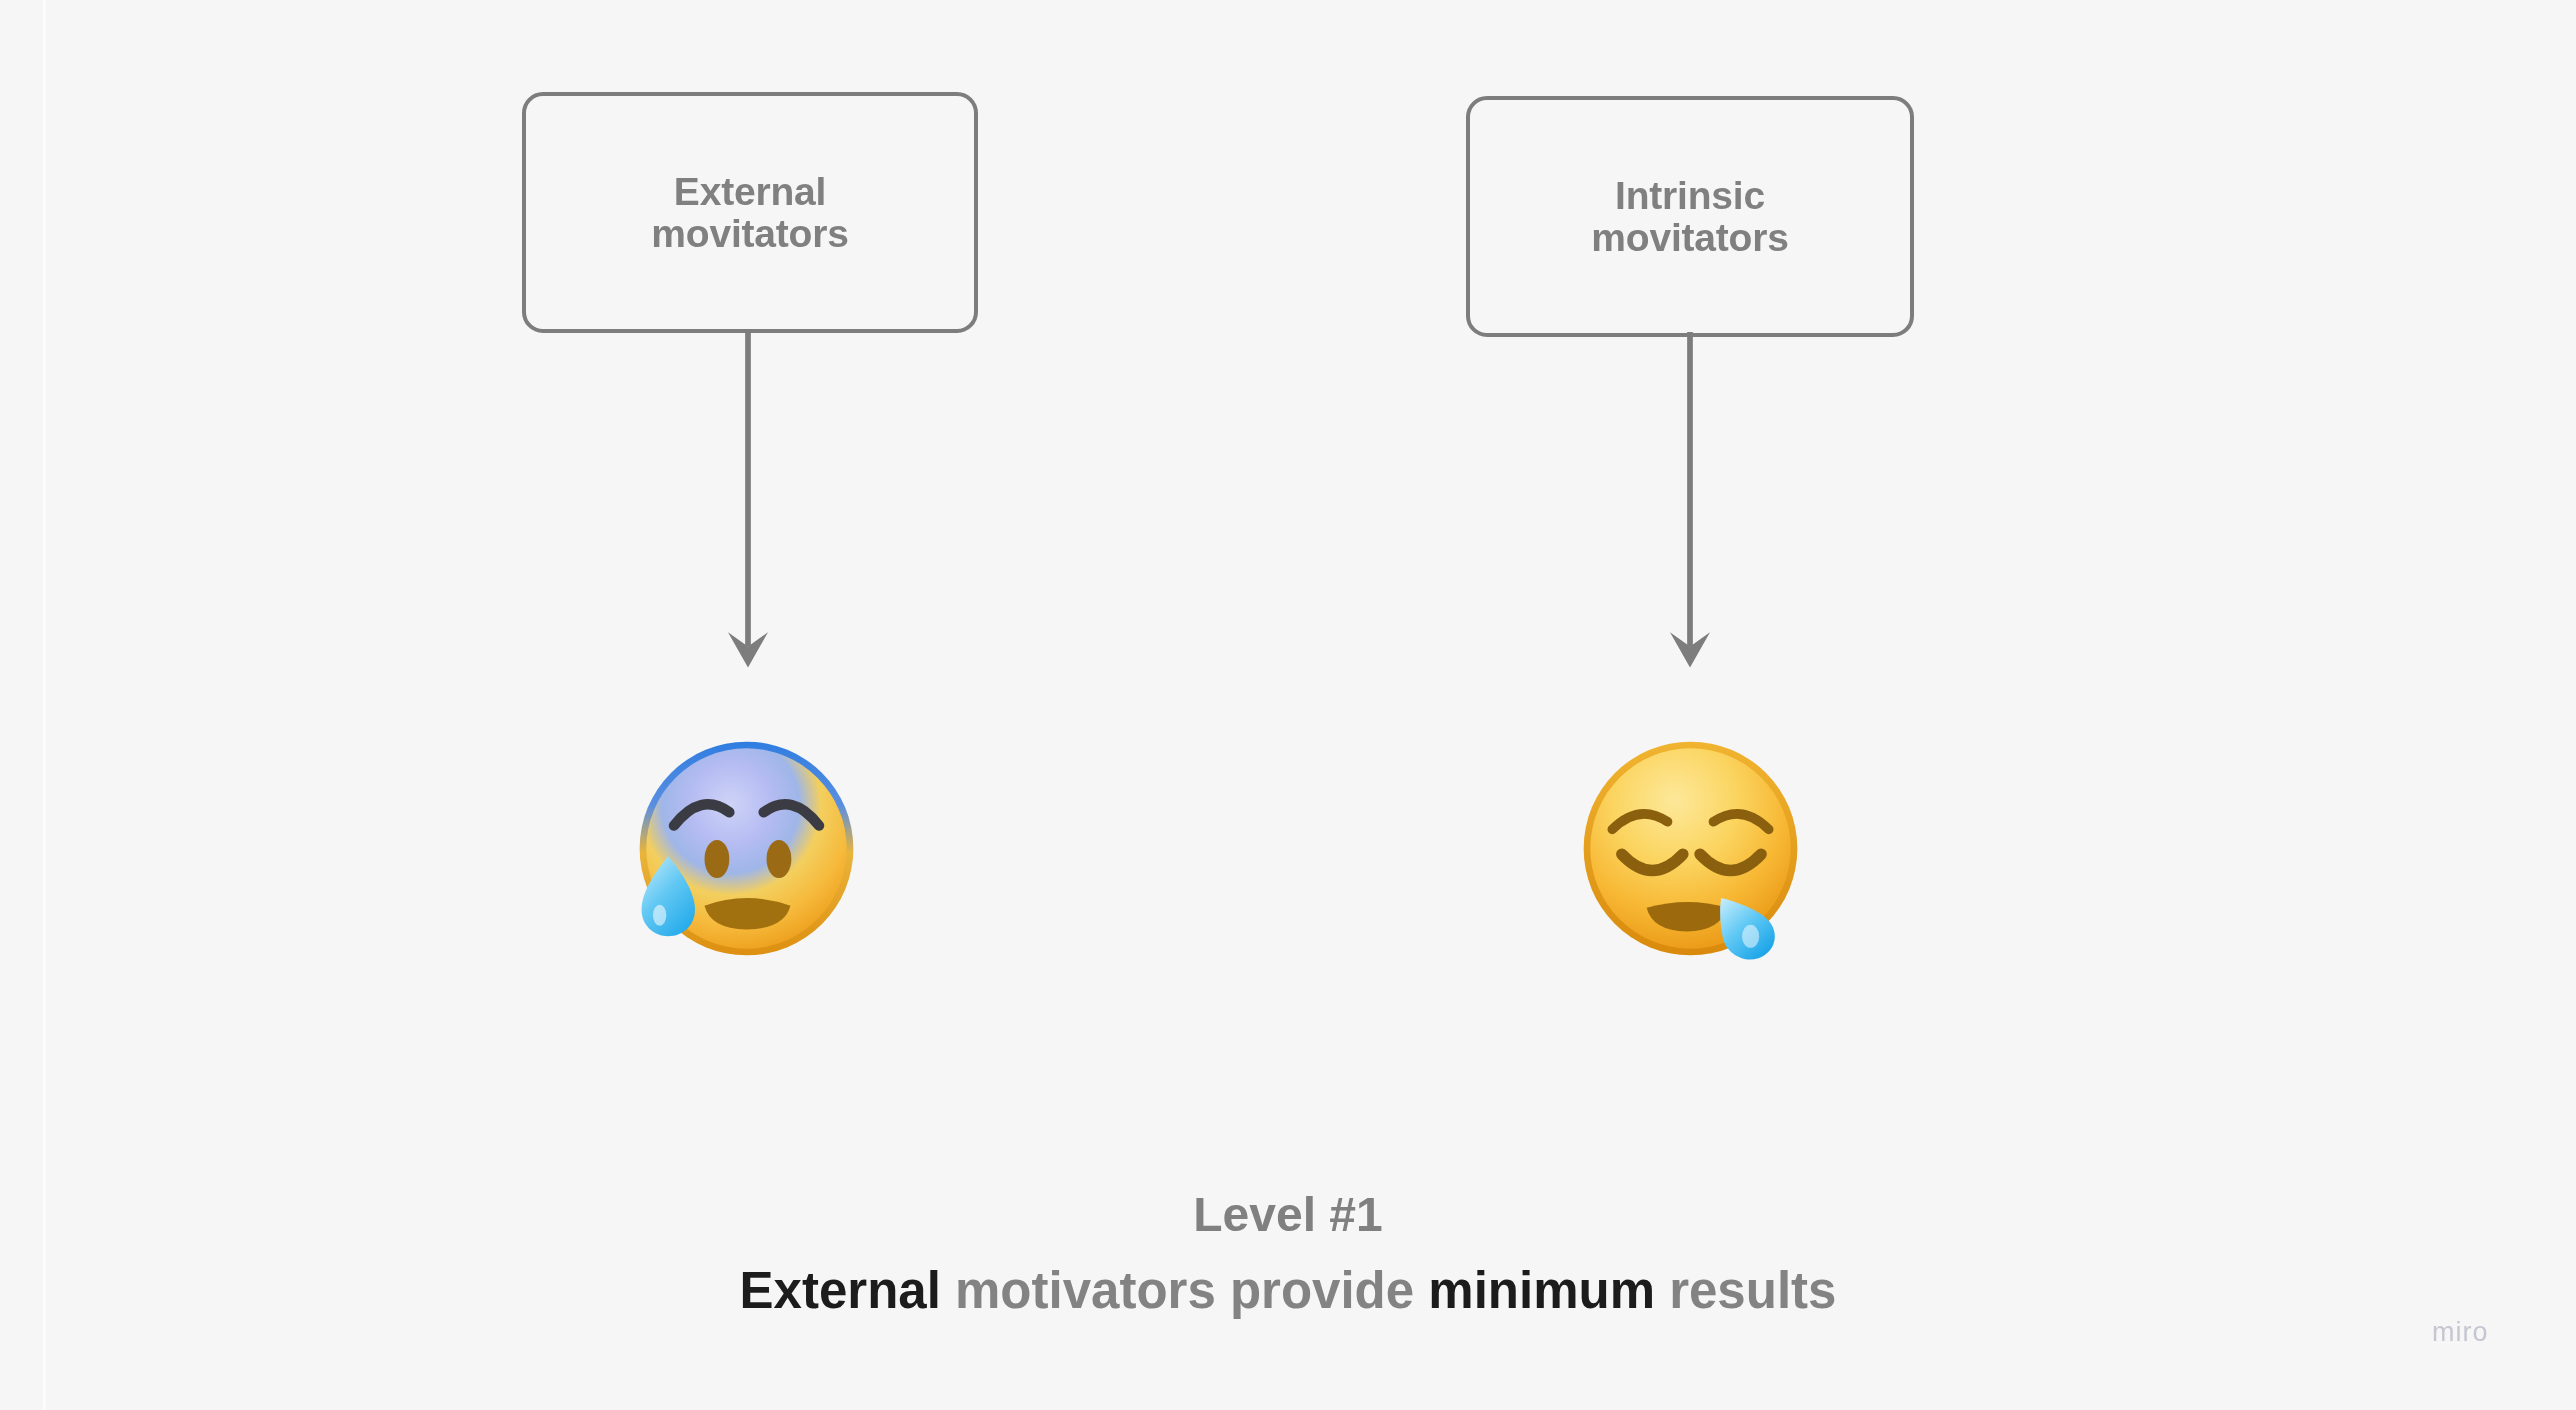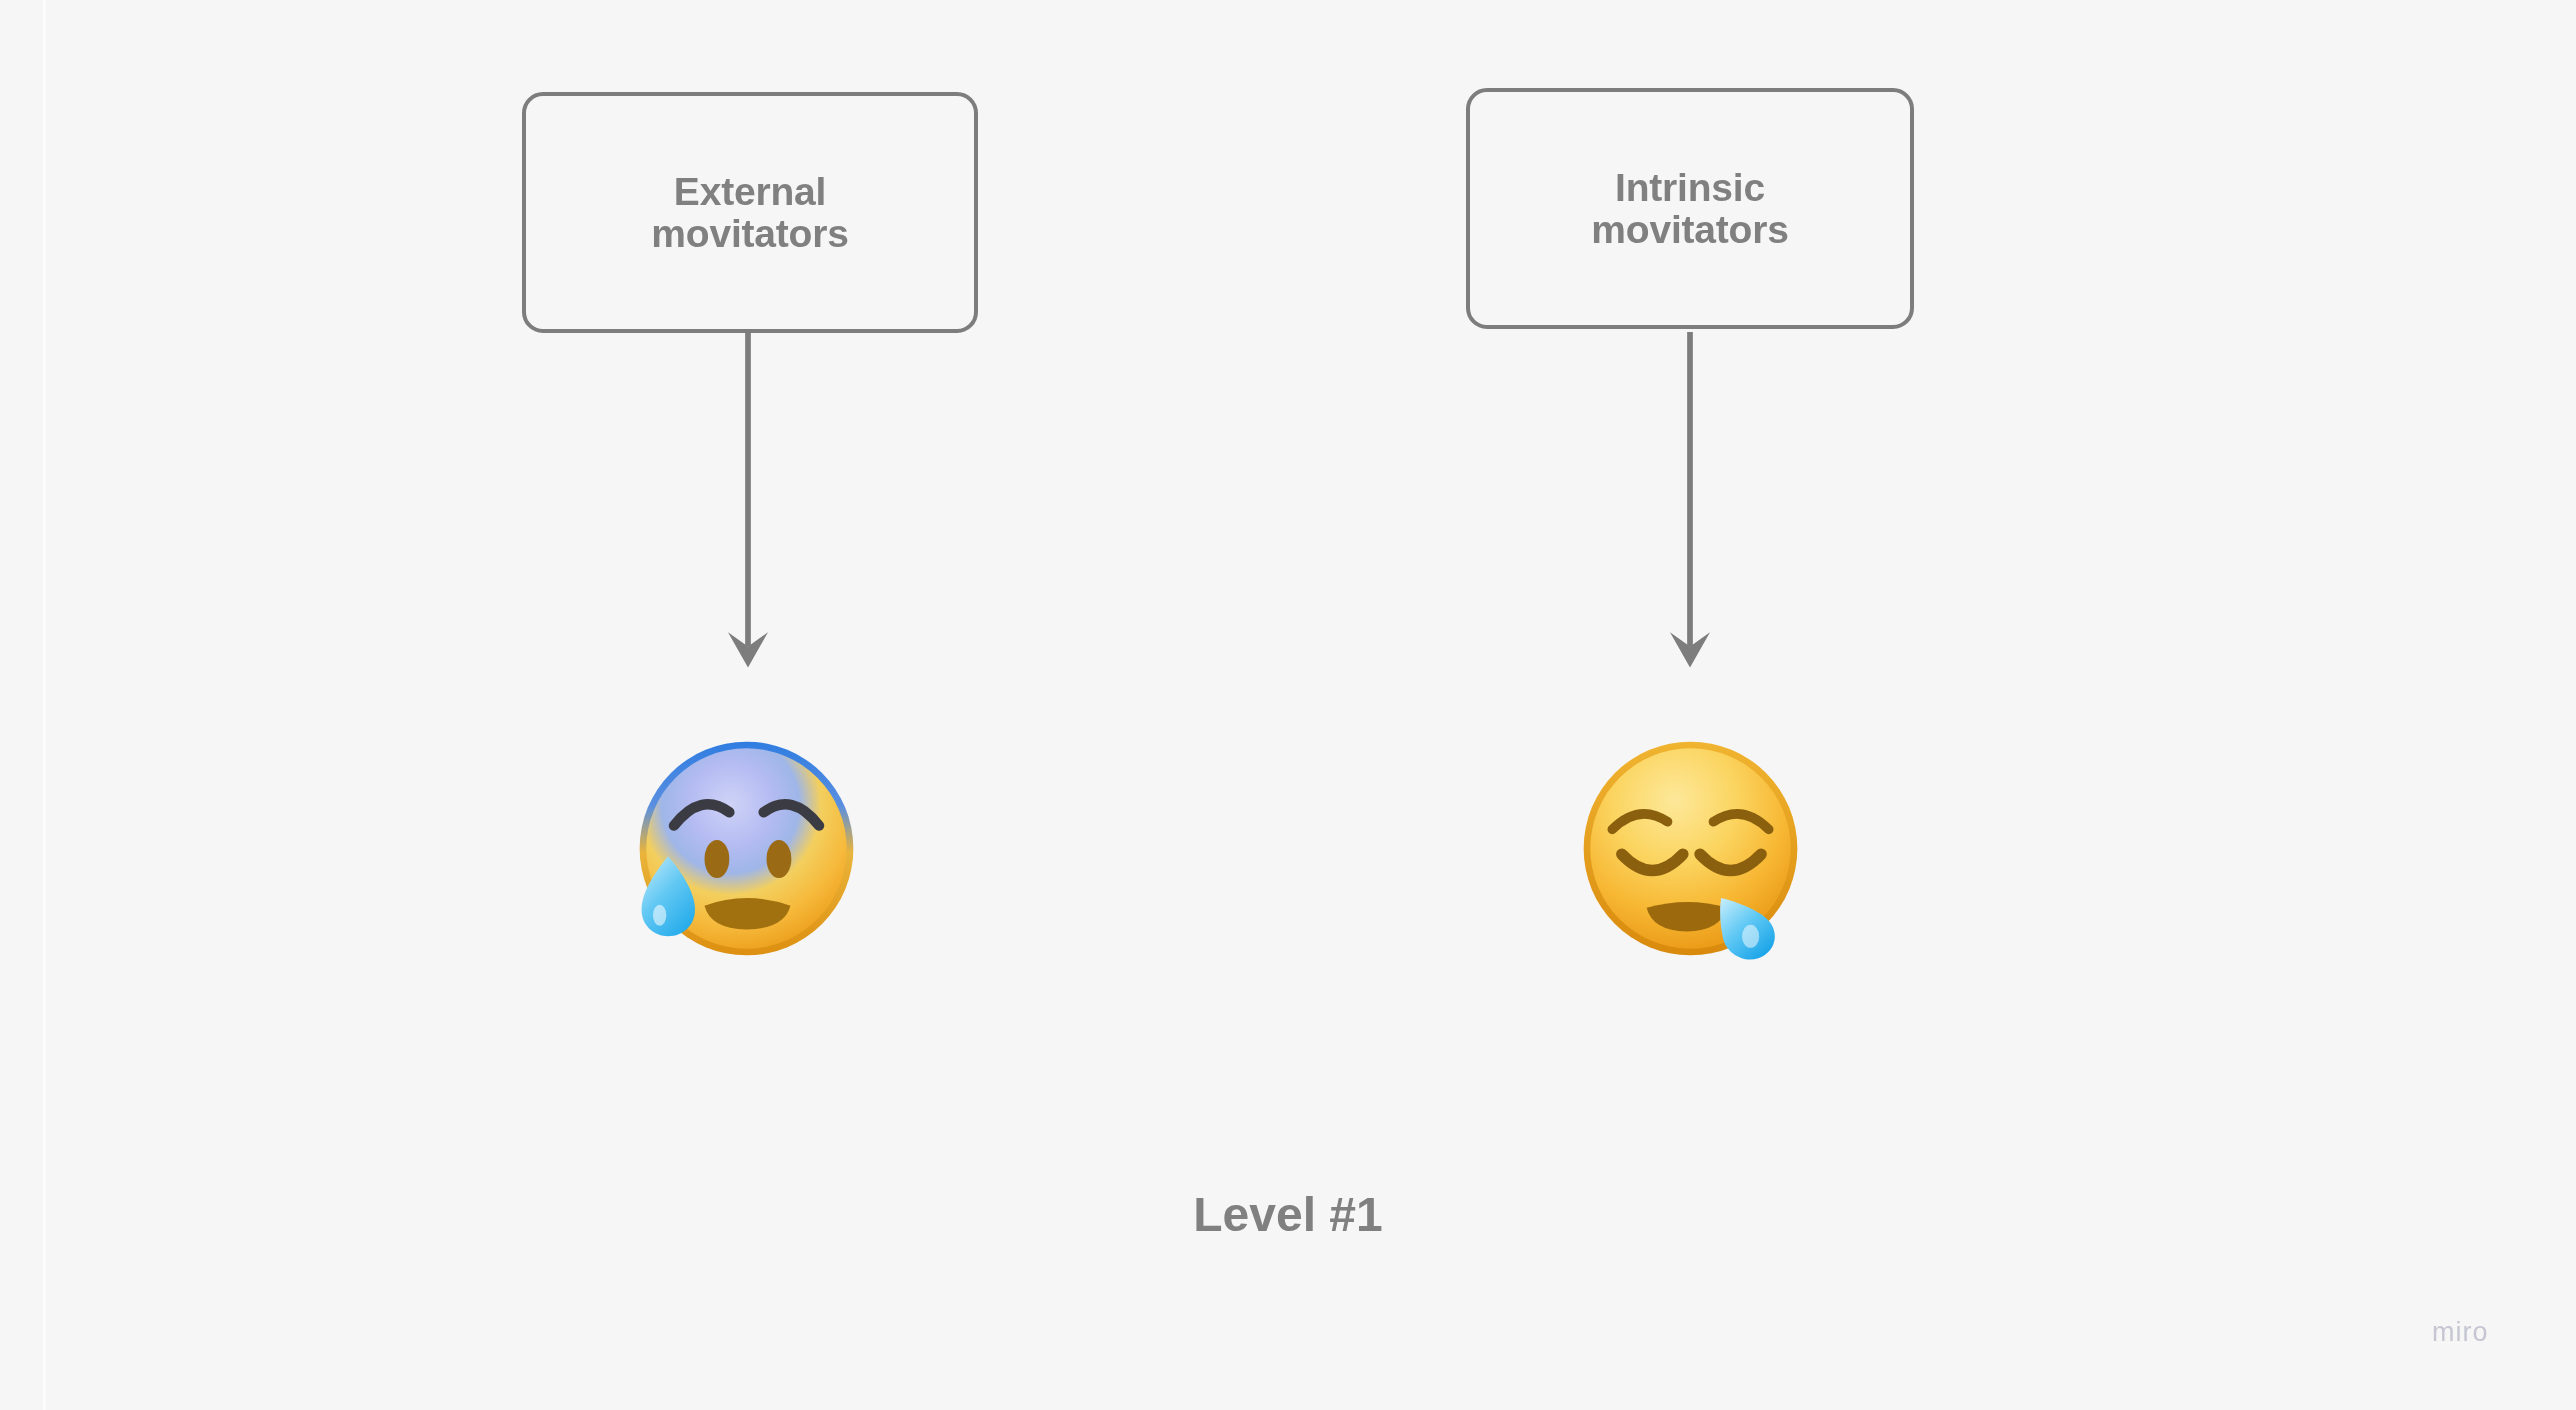--- a/index.html
+++ b/index.html
@@ -43,21 +43,21 @@
     text-align: center;
   }
   .node-label {
     color: #808080;
     font-size: 39px;
     font-weight: bold;
     line-height: 1.06;
     letter-spacing: -0.2px;
   }
   #box-external { left: 522px;  top: 92px; width: 456px; height: 241px; }
-  #box-intrinsic { left: 1466px; top: 88px; width: 448px; height: 241px; }
+  #box-intrinsic { left: 1466px; top: 96px; width: 448px; height: 241px; }
 
   
   .arrow {
     position: absolute;
     overflow: visible;
   }
   #arrow-external  { left: 704px;  top: 332px; }
   #arrow-intrinsic { left: 1646px; top: 332px; }
 
   
@@ -205,18 +205,21 @@
 
     <path d="M 74 182 Q 118 170 158 182 Q 152 206 116 207 Q 80 206 74 182 Z" fill="#9c6a0c"></path>
 
     <path d="M 152 172 C 176 178 198 188 205 200 C 213 214 206 230 191 235
              C 175 240 158 230 154 214 C 151 200 150 186 152 172 Z" fill="url(#slpDrop)"></path>
     <ellipse cx="183" cy="212" rx="9" ry="12" fill="#ffffff" opacity="0.5"></ellipse>
   </svg>
 
   <div id="caption">
     <div id="caption-level">Level #1</div>
+    <div id="caption-line">
+      <span class="t-strong">External</span><span class="t-muted"> motivators provide </span><span class="t-strong">minimum</span><span class="t-muted"> results</span>
+    </div>
   </div>
 
   <div id="miro-watermark">miro</div>
 
 </div>
 
 
 </body></html>

